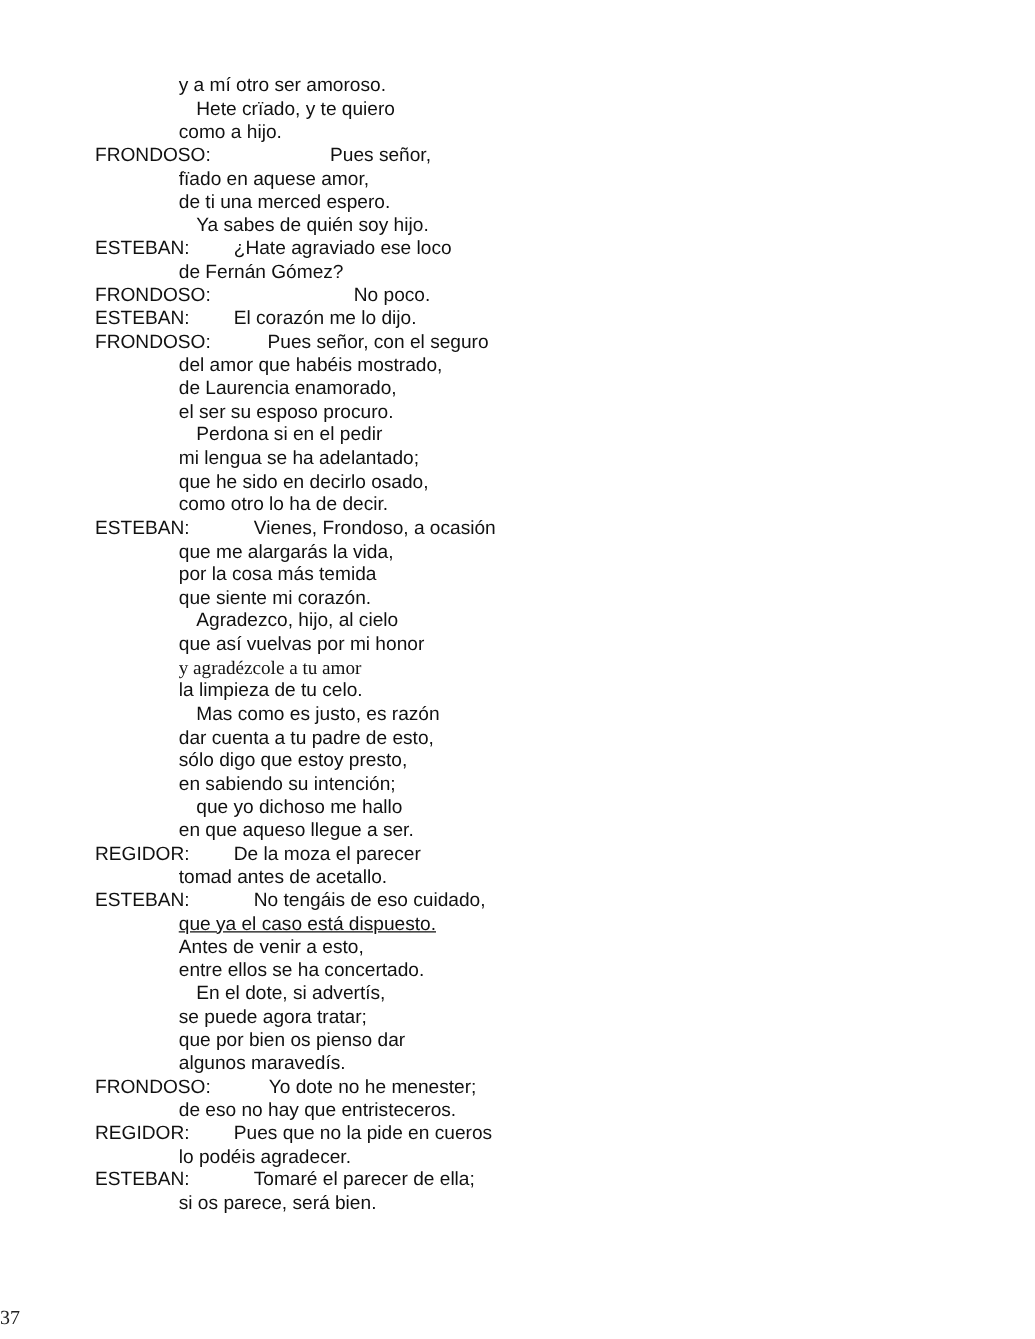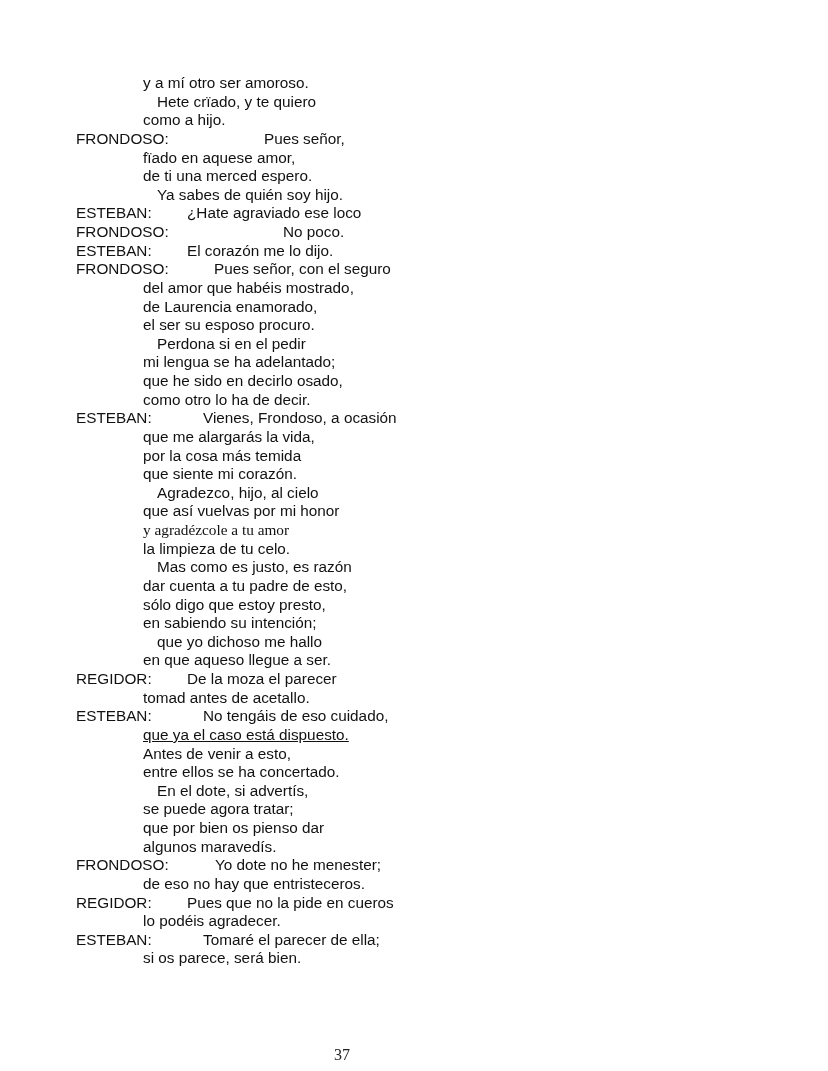--- a/index.html
+++ b/index.html
@@ -17,21 +17,21 @@
       position: absolute;
       left: 0;
       top: 0;
       width: 828px;
       height: 1071px;
       background: #ffffff;
     }
     .verse {
       position: absolute;
       left: 0;
-      top: 74px;
+      top: 60px;
       width: 667px;
     }
     .line {
       position: relative;
       height: 18.63px;
       line-height: 18.63px;
       font-family: "Liberation Sans", sans-serif;
       font-size: 15.3px;
       color: #111111;
       white-space: pre;
@@ -43,39 +43,39 @@
     }
     .text {
       position: absolute;
       top: 0;
     }
     .page-number {
       position: absolute;
       left: 0;
       width: 684px;
       top: 1046px;
-      text-align: center;
       font-family: "Liberation Serif", serif;
       font-size: 16px;
       color: #222222;
     }
   </style>
 </head>
 <body>
 
 <div class="page">
   <div class="verse" id="verse">
       <div class="line"><span class="speaker"></span><span class="text" style="left: 143px;">y a mí otro ser amoroso.</span></div>
       <div class="line"><span class="speaker"></span><span class="text" style="left: 157px;">Hete crïado, y te quiero</span></div>
       <div class="line"><span class="speaker"></span><span class="text" style="left: 143px;">como a hijo.</span></div>
       <div class="line"><span class="speaker">FRONDOSO:</span><span class="text" style="left: 264px;">Pues señor,</span></div>
       <div class="line"><span class="speaker"></span><span class="text" style="left: 143px;">fïado en aquese amor,</span></div>
       <div class="line"><span class="speaker"></span><span class="text" style="left: 143px;">de ti una merced espero.</span></div>
       <div class="line"><span class="speaker"></span><span class="text" style="left: 157px;">Ya sabes de quién soy hijo.</span></div>
       <div class="line"><span class="speaker">ESTEBAN:</span><span class="text" style="left: 187px;">¿Hate agraviado ese loco</span></div>
+      <div class="line"><span class="speaker"></span><span class="text" style="left: 143px;">de Fernán Gómez?</span></div>
       <div class="line"><span class="speaker">FRONDOSO:</span><span class="text" style="left: 283px;">No poco.</span></div>
       <div class="line"><span class="speaker">ESTEBAN:</span><span class="text" style="left: 187px;">El corazón me lo dijo.</span></div>
       <div class="line"><span class="speaker">FRONDOSO:</span><span class="text" style="left: 214px;">Pues señor, con el seguro</span></div>
       <div class="line"><span class="speaker"></span><span class="text" style="left: 143px;">del amor que habéis mostrado,</span></div>
       <div class="line"><span class="speaker"></span><span class="text" style="left: 143px;">de Laurencia enamorado,</span></div>
       <div class="line"><span class="speaker"></span><span class="text" style="left: 143px;">el ser su esposo procuro.</span></div>
       <div class="line"><span class="speaker"></span><span class="text" style="left: 157px;">Perdona si en el pedir</span></div>
       <div class="line"><span class="speaker"></span><span class="text" style="left: 143px;">mi lengua se ha adelantado;</span></div>
       <div class="line"><span class="speaker"></span><span class="text" style="left: 143px;">que he sido en decirlo osado,</span></div>
       <div class="line"><span class="speaker"></span><span class="text" style="left: 143px;">como otro lo ha de decir.</span></div>

